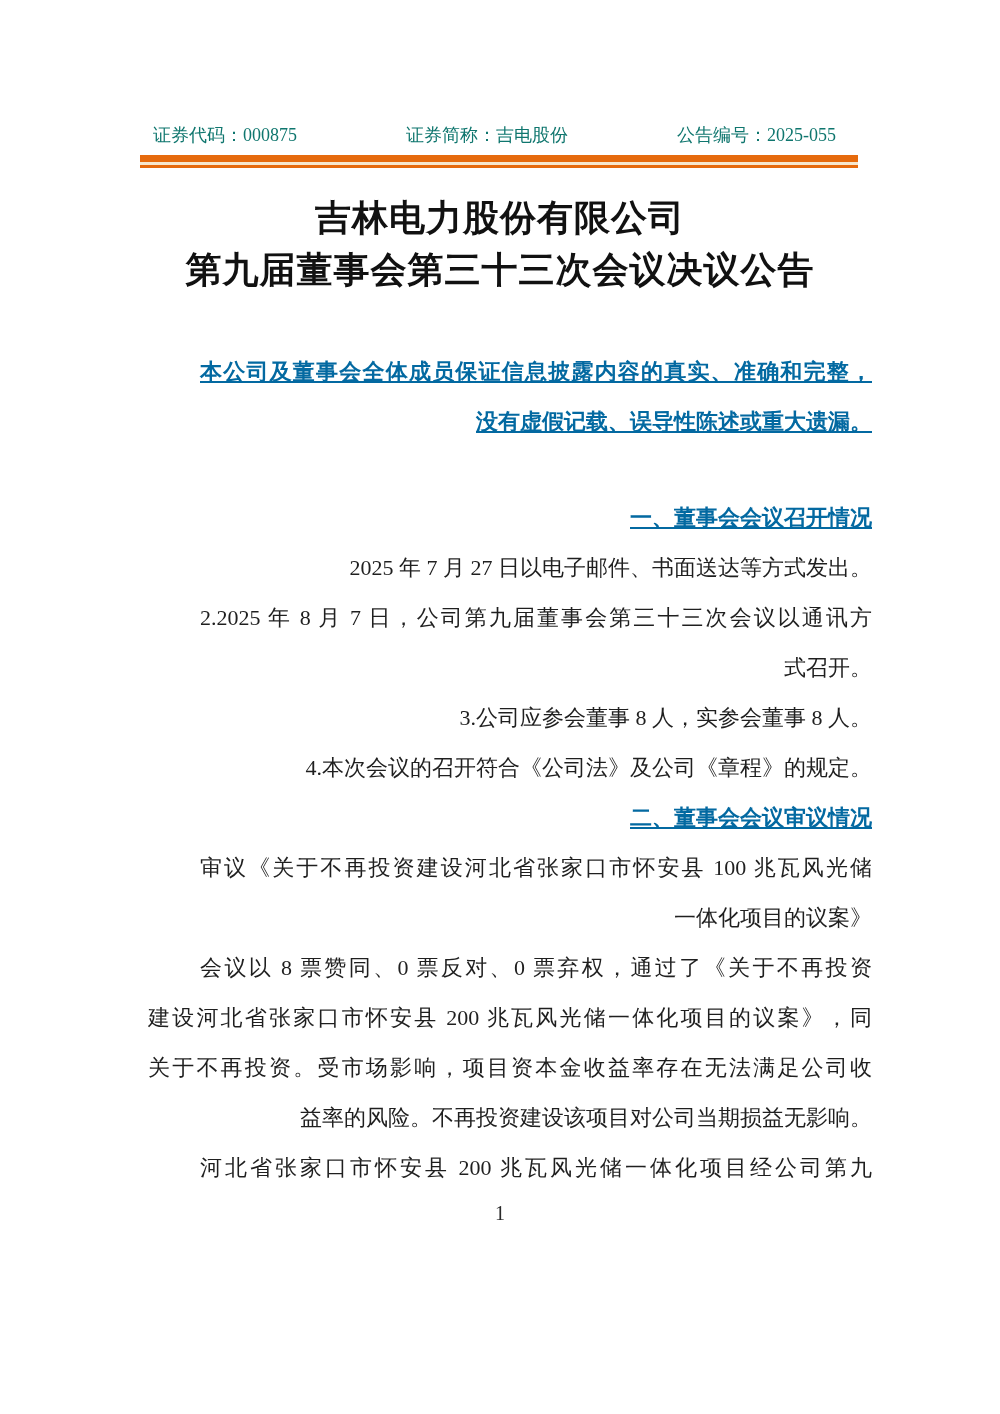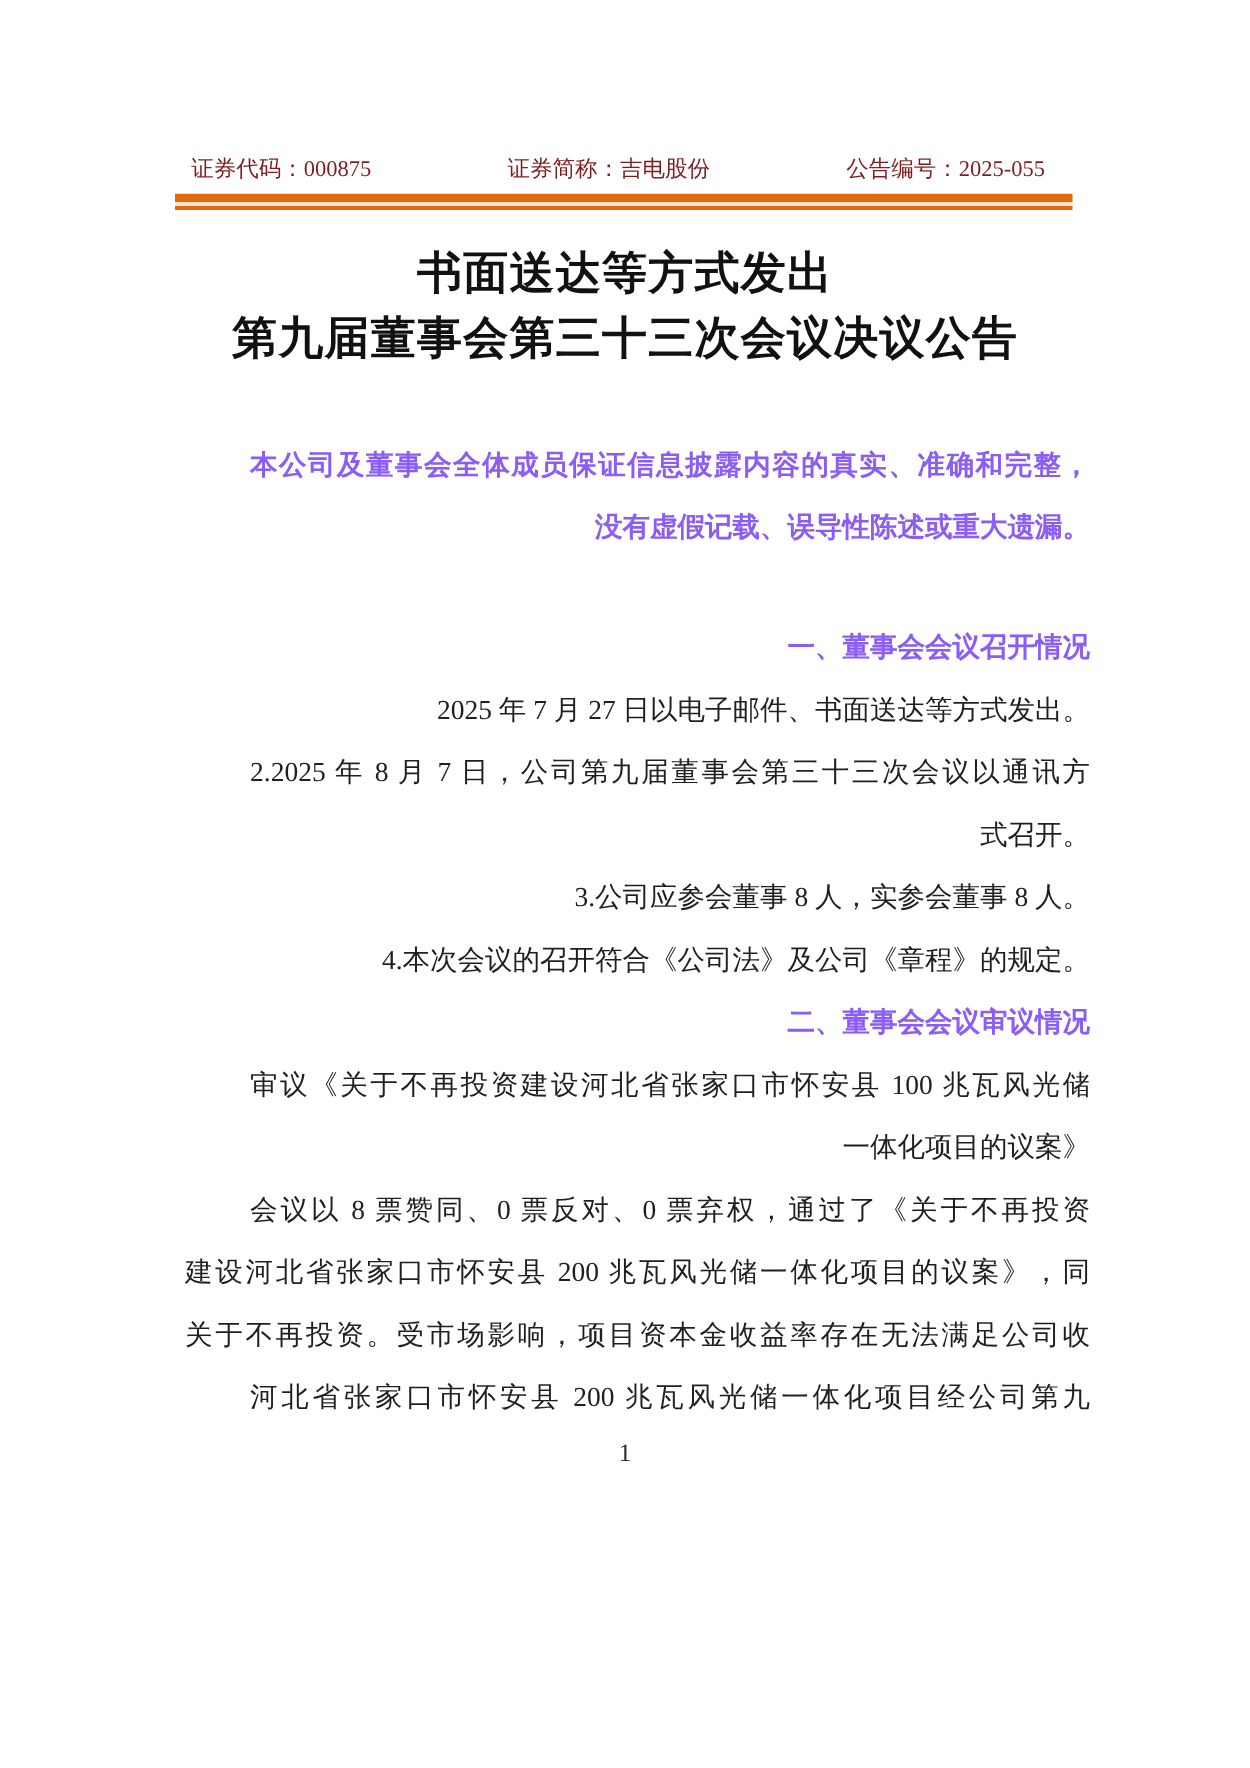--- a/index.html
+++ b/index.html
@@ -13,21 +13,21 @@
     color: #1f1f1f;
     overflow: hidden;
   }
   
   .header-row {
     display: flex;
     justify-content: space-between;
     padding: 122px 164px 0 153px;
     font-size: 18px;
     line-height: 26px;
-    color: #7f1d1d;
+    color: #0f766e;
   }
   .orange-bar {
     margin: 7px 0 0 140px;
     width: 718px;
     height: 13px;
     background: linear-gradient(
       to bottom,
       #E66A0D 0px, #E66A0D 7px,
       #F6E7CE 7px, #F6E7CE 9.5px,
       #E66A0D 9.5px, #E66A0D 13px
@@ -53,21 +53,21 @@
   .line {
     height: 50px;
     overflow: hidden;
     text-align: right;
   }
   .jf {               
     text-align: justify;
     text-align-last: justify;
   }
   .ind { text-indent: 52px; }   
-  .b   { font-weight: bold; color: #8b5cf6; }
+  .b   { font-weight: bold; color: #0369a1; text-decoration: underline; }
   .spacer { height: 46px; }
   
   .footer {
     margin-top: 6px;
     text-align: center;
     font-size: 20px;
     line-height: 28px;
     color: #2a2a2a;
   }
 </style>
@@ -78,21 +78,21 @@
 
   <div class="header-row">
     <span>证券代码：000875</span>
     <span>证券简称：吉电股份</span>
     <span>公告编号：2025-055</span>
   </div>
 
   <div class="orange-bar"></div>
 
   <div class="title-block">
-    <div>书面送达等方式发出</div>
+    <div>吉林电力股份有限公司</div>
     <div>第九届董事会第三十三次会议决议公告</div>
   </div>
 
   <div class="body-block">
     <div class="line jf ind b">本公司及董事会全体成员保证信息披露内容的真实、准确和完整，</div>
     <div class="line b">没有虚假记载、误导性陈述或重大遗漏。</div>
 
     <div class="spacer"></div>
 
     <div class="line ind b">一、董事会会议召开情况</div>
@@ -101,20 +101,21 @@
     <div class="line">式召开。</div>
     <div class="line ind">3.公司应参会董事 8 人，实参会董事 8 人。</div>
     <div class="line ind">4.本次会议的召开符合《公司法》及公司《章程》的规定。</div>
 
     <div class="line ind b">二、董事会会议审议情况</div>
     <div class="line jf ind">审议《关于不再投资建设河北省张家口市怀安县 100 兆瓦风光储</div>
     <div class="line">一体化项目的议案》</div>
     <div class="line jf ind">会议以 8 票赞同、0 票反对、0 票弃权，通过了《关于不再投资</div>
     <div class="line jf">建设河北省张家口市怀安县 200 兆瓦风光储一体化项目的议案》，同</div>
     <div class="line jf">关于不再投资。受市场影响，项目资本金收益率存在无法满足公司收</div>
+    <div class="line">益率的风险。不再投资建设该项目对公司当期损益无影响。</div>
     <div class="line jf ind">河北省张家口市怀安县 200 兆瓦风光储一体化项目经公司第九</div>
   </div>
 
   <div class="footer">
     <span>1</span>
   </div>
 
 </div>
 
 </body></html>

